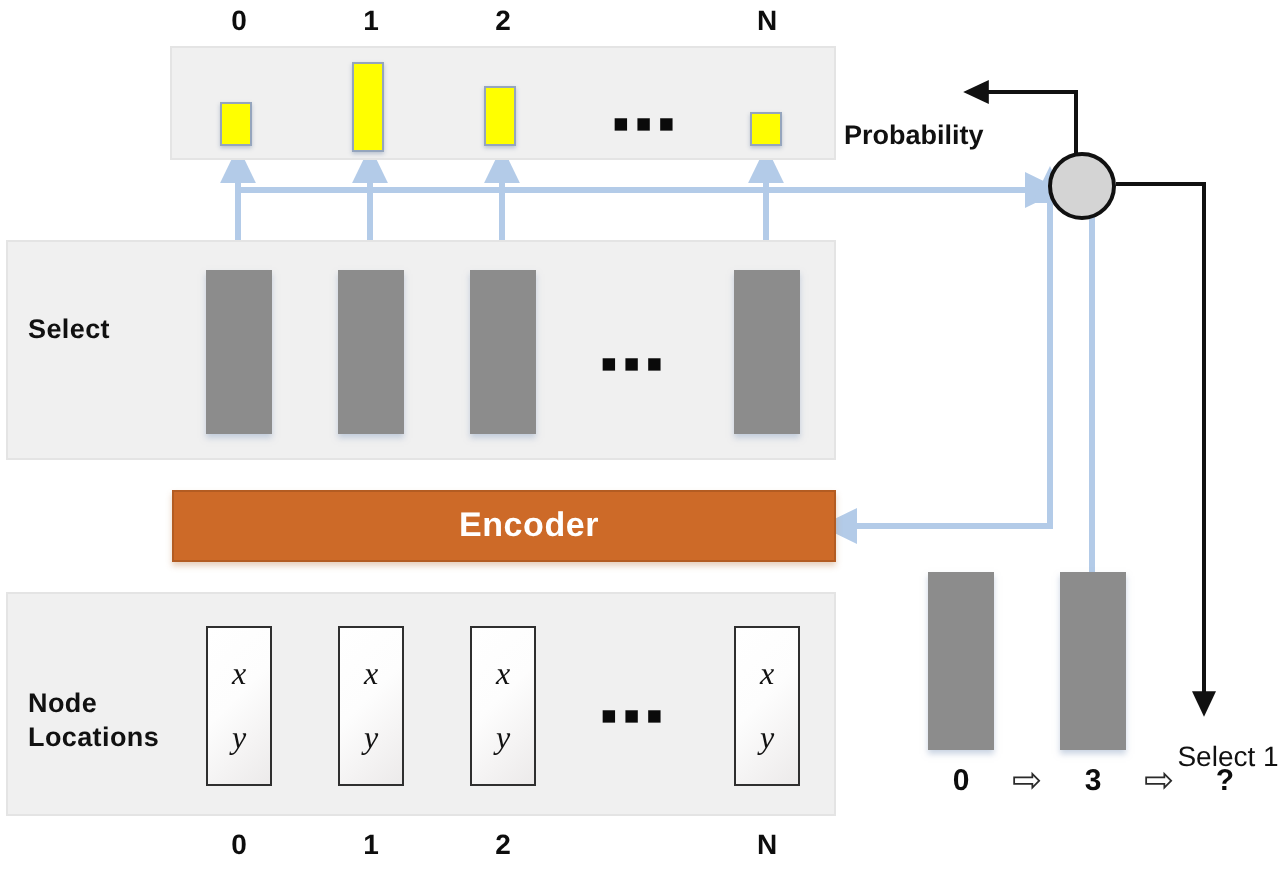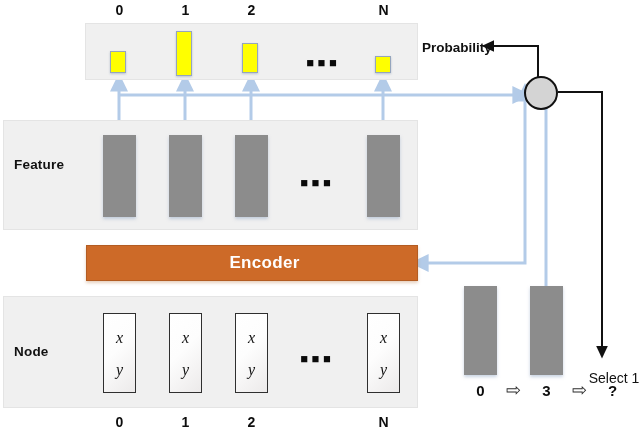--- a/index.html
+++ b/index.html
@@ -123,20 +123,21 @@
     font-size: 14px;
     font-weight: normal;
     color: #111111;
     line-height: 16px;
   }
   .prob-label {
     font-size: 13.5px;
     font-weight: bold;
     color: #111111;
     line-height: 16px;
+    margin-top: 20px;
   }
   svg { position: absolute; left: 0; top: 0; }
 </style>
 </head>
 <body>
 
 <div id="canvas">
 
   <svg width="640" height="435">
     <defs>
@@ -187,36 +188,37 @@
   <div class="abs ybar" style="left:242px; top:43px; width:16px; height:30px;"></div>
   <div class="abs ybar" style="left:375px; top:56px; width:16px; height:17px;"></div>
 
   <div class="abs ellipsis" style="left:306px; top:57px; width:40px;">▪▪▪</div>
 
   <div class="abs prob-label" style="left:422px; top:40px;">Probability</div>
 
   <div class="abs panel" style="left:3px; top:120px; width:415px; height:110px;"></div>
 
   <div class="abs panel-label" style="left:14px; top:156px; width:80px;">
-    <div>Feature</div>
+    <div>Select</div>
   </div>
 
   <div class="abs gbar" style="left:103px; top:135px; width:33px; height:82px;"></div>
   <div class="abs gbar" style="left:169px; top:135px; width:33px; height:82px;"></div>
   <div class="abs gbar" style="left:235px; top:135px; width:33px; height:82px;"></div>
   <div class="abs gbar" style="left:367px; top:135px; width:33px; height:82px;"></div>
 
   <div class="abs ellipsis" style="left:300px; top:177px; width:46px;">▪▪▪</div>
 
   <div class="abs encoder" style="left:86px; top:245px; width:332px; height:36px;">Encoder</div>
 
   <div class="abs panel" style="left:3px; top:296px; width:415px; height:112px;"></div>
 
   <div class="abs panel-label" style="left:14px; top:333px; width:90px;margin-top:10px;">
     <div>Node</div>
+    <div>Locations</div>
   </div>
 
   <div class="abs nodebox" style="left:103px; top:313px; width:33px; height:80px;">
     <span>x</span>
     <span>y</span>
   </div>
   <div class="abs nodebox" style="left:169px; top:313px; width:33px; height:80px;">
     <span>x</span>
     <span>y</span>
   </div>

